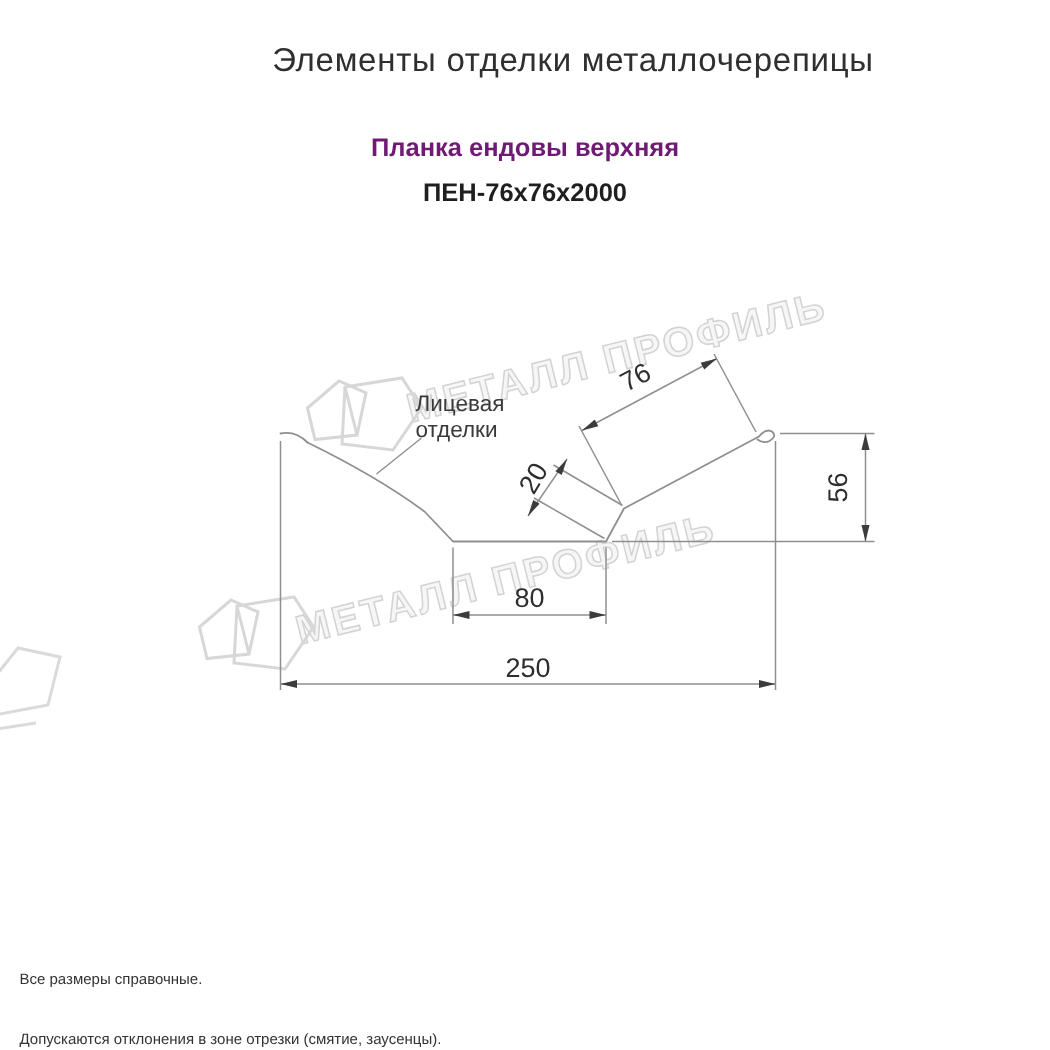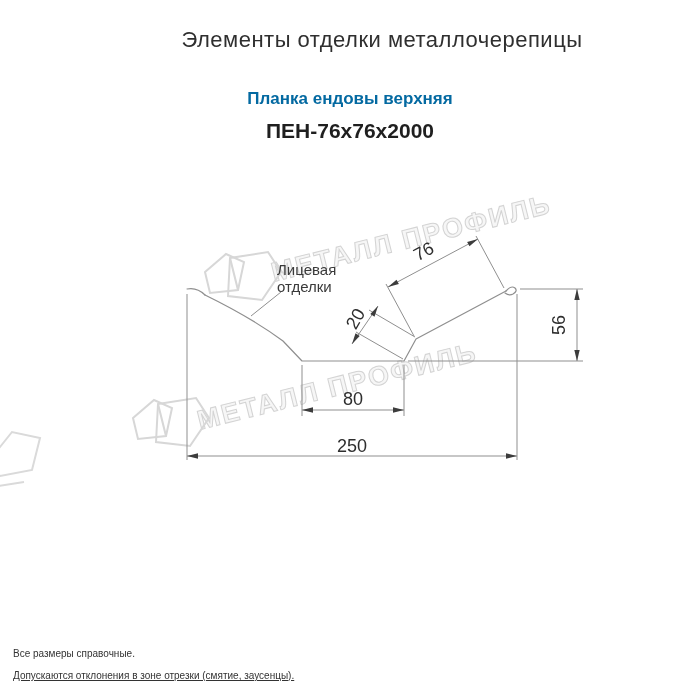--- a/index.html
+++ b/index.html
@@ -1,35 +1,35 @@
 <!DOCTYPE html>
 <html><head>
 <meta charset="utf-8">
 <style>
   html,body{margin:0;padding:0;background:#fff;}
   .canvas{position:relative;width:700px;height:700px;background:#ffffff;overflow:hidden;
           font-family:"Liberation Sans", sans-serif;color:#2e2e2e;}
   .abs{position:absolute;}
   .page-title{left:0;top:27px;width:700px;text-align:center;font-size:22px;font-weight:400;
               color:#2f2f2f;letter-spacing:.5px;padding-left:32px;}
-  .product-name{left:0;top:89px;width:700px;text-align:center;font-size:17px;font-weight:700;color:#0369a1;}
-  .product-code{left:0;top:119px;width:700px;text-align:center;font-size:21px;font-weight:700;color:#1f1f1f;}
+  .product-name{left:0;top:89px;width:700px;text-align:center;font-size:17px;font-weight:700;color:#701a75;}
+  .product-code{left:0;top:119px;width:700px;text-align:center;font-size:17px;font-weight:700;color:#1f1f1f;}
   .face-label{font-size:15px;color:#3a3a3a;line-height:17px;}
   .dim{font-size:18px;color:#2e2e2e;white-space:nowrap;}
   .dim.center{transform:translate(-50%,-50%);}
   .rot76{transform:translate(-50%,-50%) rotate(-28deg);}
   .rot20{transform:translate(-50%,-50%) rotate(-60deg);}
   .rot56{transform:translate(-50%,-50%) rotate(-90deg);}
   .wm{position:absolute;font-weight:700;font-size:27px;letter-spacing:2px;white-space:nowrap;
       color:rgba(200,200,200,0.16);-webkit-text-stroke:1px rgba(178,178,178,0.55);
       transform:rotate(-14deg);transform-origin:left center;z-index:1;}
   svg.draw{position:absolute;left:0;top:0;z-index:2;}
   .txt{z-index:3;}
   .footer-note{left:13px;font-size:10px;color:#333;}
-  .n1{top:648px;} .n2{top:670px;text-decoration:underline;}
+  .n1{top:648px;} .n2{top:688px;}
 </style>
 </head>
 <body>
 
 <div class="canvas">
 
   <div class="wm" style="left:272px;top:258px;">МЕТАЛЛ ПРОФИЛЬ</div>
   <div class="wm" style="left:198px;top:406px;">МЕТАЛЛ ПРОФИЛЬ</div>
 
   <svg class="draw" width="700" height="700" viewBox="0 0 700 700">

